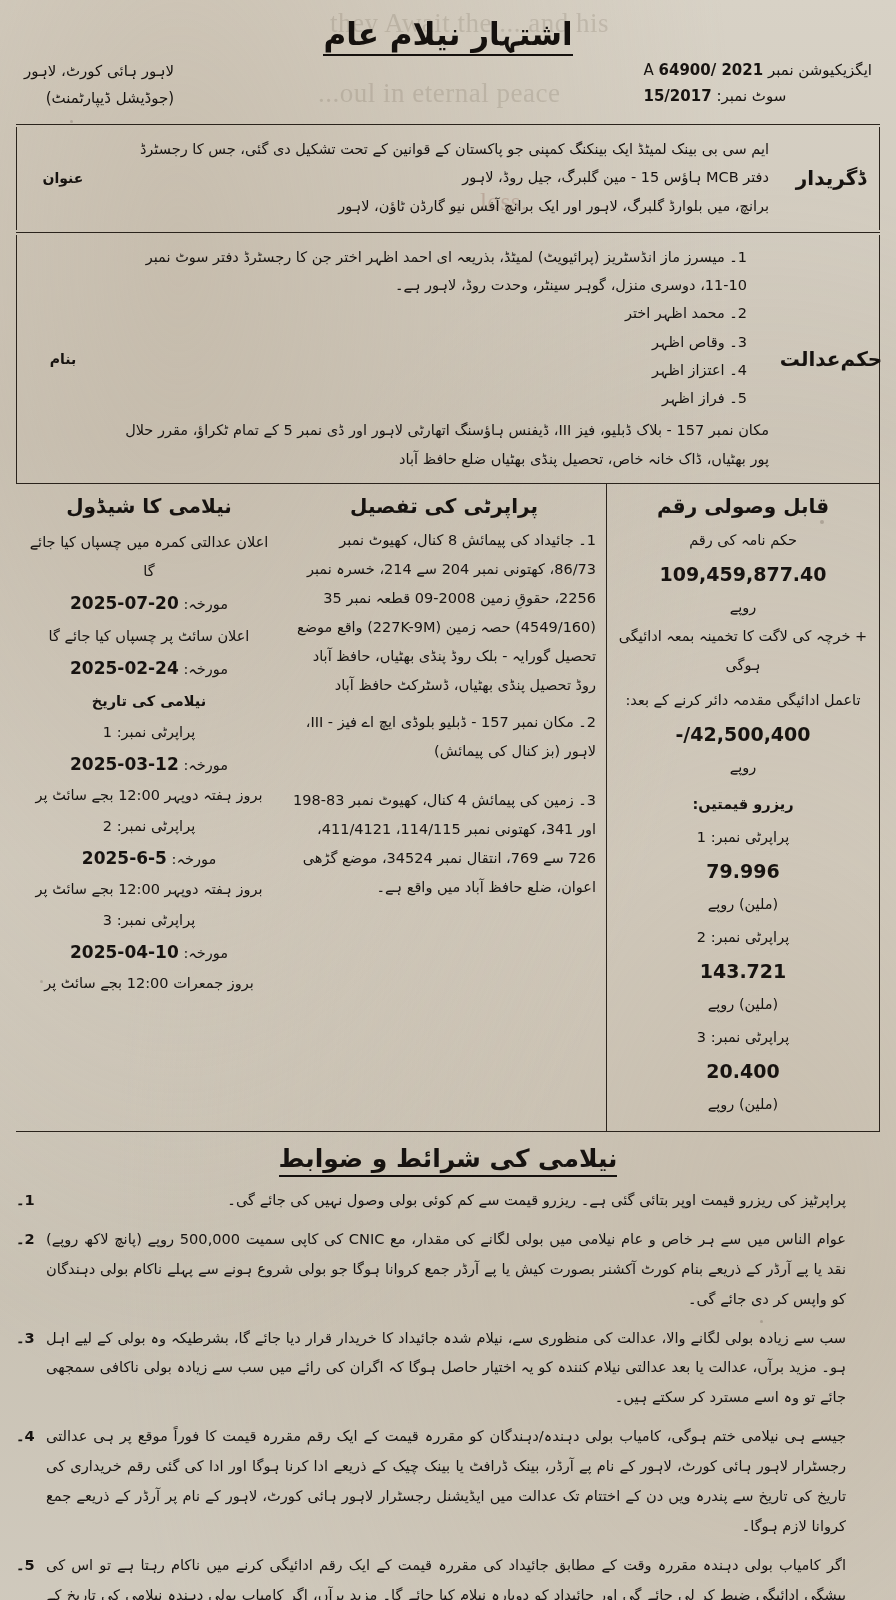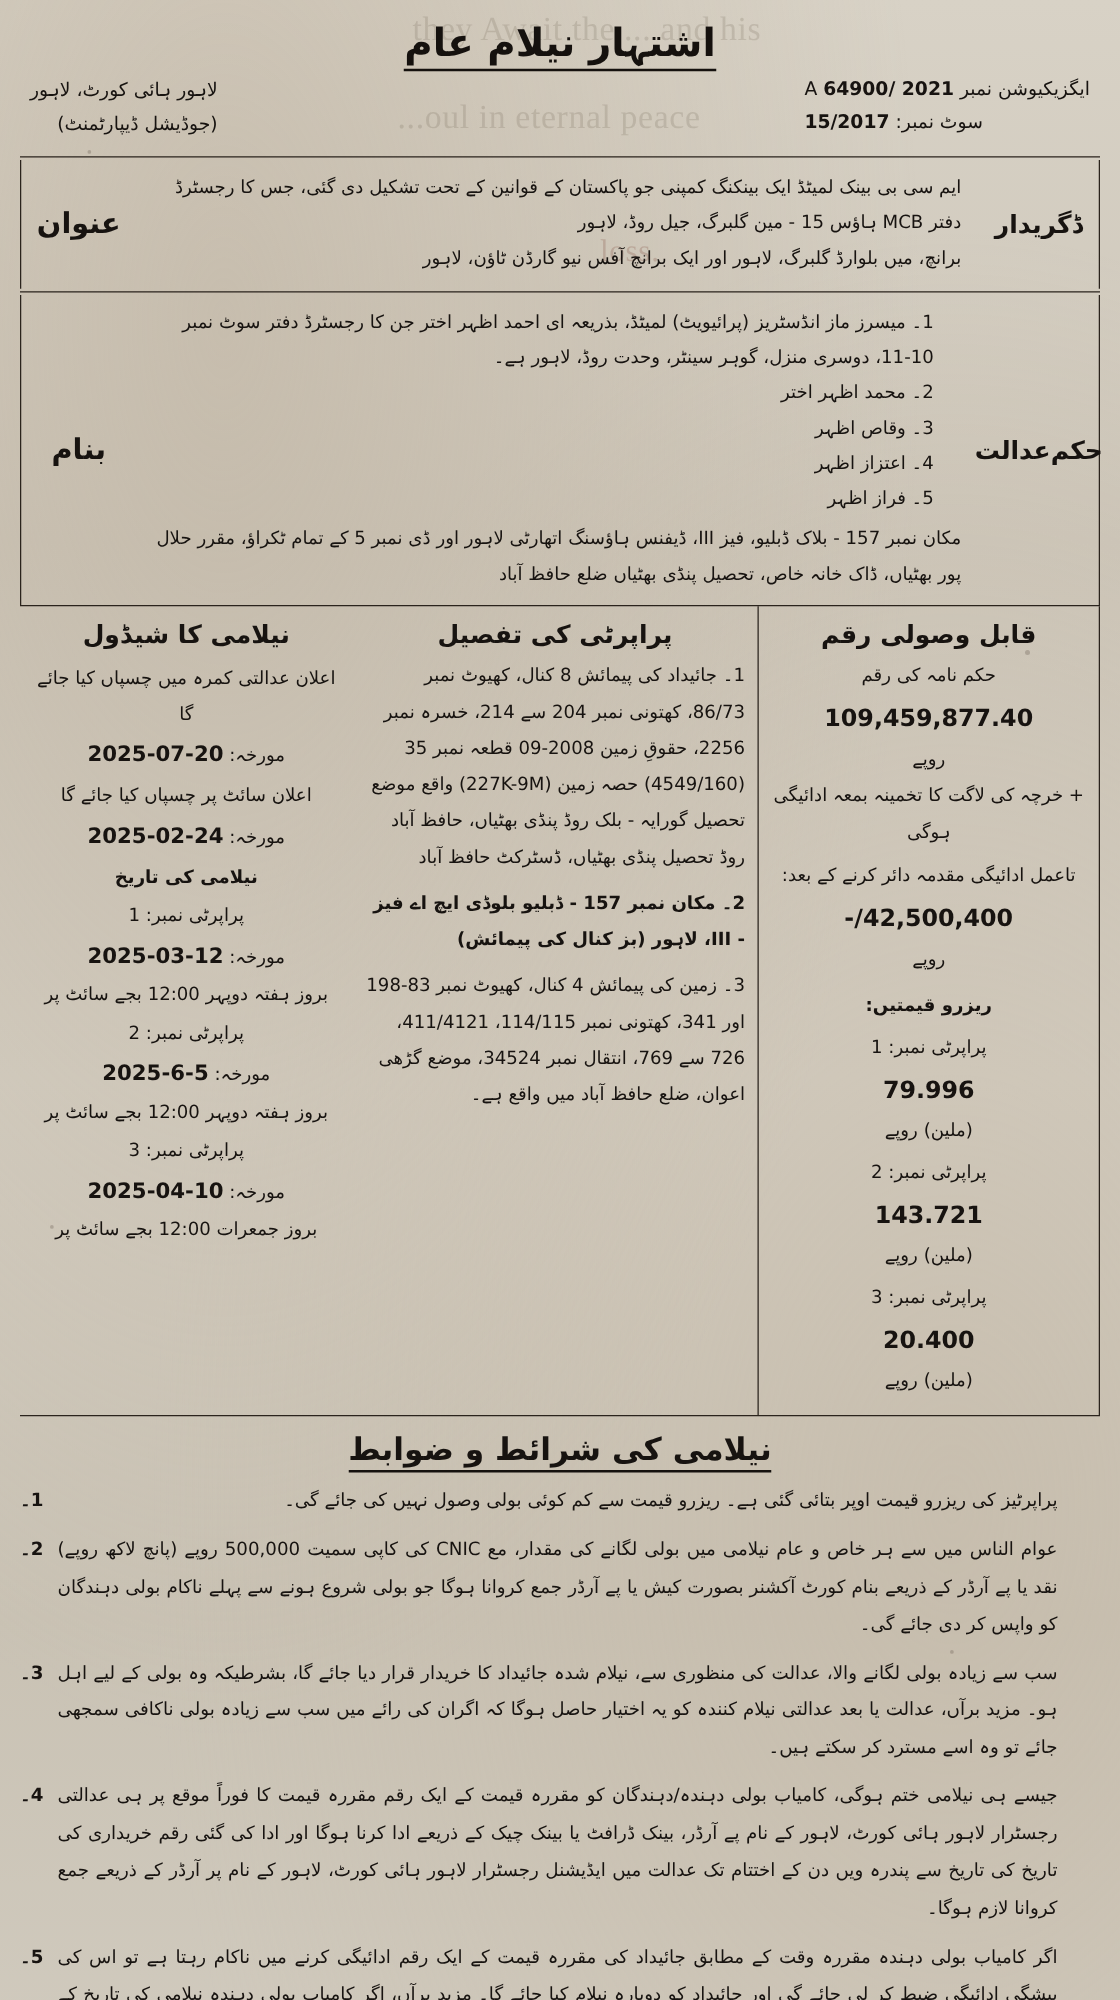--- a/index.html
+++ b/index.html
@@ -61,21 +61,21 @@
 
   .rule{border-top:1.6px solid #2a231c;margin:2px 0;}
 
   .block{display:flex;align-items:stretch;}
   .block .lbl{
     width:92px;
     flex:0 0 92px;
     display:flex;
     align-items:center;
     justify-content:center;
-    font-size:23px;
+    font-size:14px;
     font-weight:bold;
     border-left:1.4px solid #2a231c;
   }
   .block .bdy{
     flex:1;
     padding:8px 14px 10px 10px;
     font-size:14.5px;
     line-height:1.95;
     text-align:right;
   }
@@ -231,21 +231,21 @@
           </div>
         </div>
       </div>
 
       <div class="col c2">
         <div class="colhead">پراپرٹی کی تفصیل</div>
         <div class="body">
           <div style="margin-bottom:8px;">
             1۔ <span>جائیداد کی پیمائش 8 کنال، کھیوٹ نمبر 86/73، کھتونی نمبر 204 سے 214، خسرہ نمبر 2256، حقوقِ زمین 2008-09 قطعہ نمبر 35 (4549/160) حصہ زمین (227K-9M) واقع موضع تحصیل گورایہ - بلک روڈ پنڈی بھٹیاں، حافظ آباد روڈ تحصیل پنڈی بھٹیاں، ڈسٹرکٹ حافظ آباد</span>
           </div>
-          <div style="margin-bottom:8px;font-weight:bold;">
+          <div style="margin-bottom:20px;">
             2۔ <span>مکان نمبر 157 - ڈبلیو بلوڈی ایچ اے فیز - III، لاہور (بز کنال کی پیمائش)</span>
           </div>
           <div>
             3۔ <span>زمین کی پیمائش 4 کنال، کھیوٹ نمبر 83-198 اور 341، کھتونی نمبر 114/115، 411/4121، 726 سے 769، انتقال نمبر 34524، موضع گڑھی اعوان، ضلع حافظ آباد میں واقع ہے۔</span>
           </div>
         </div>
       </div>
 
       <div class="col c3">
         <div class="colhead">نیلامی کا شیڈول</div>

